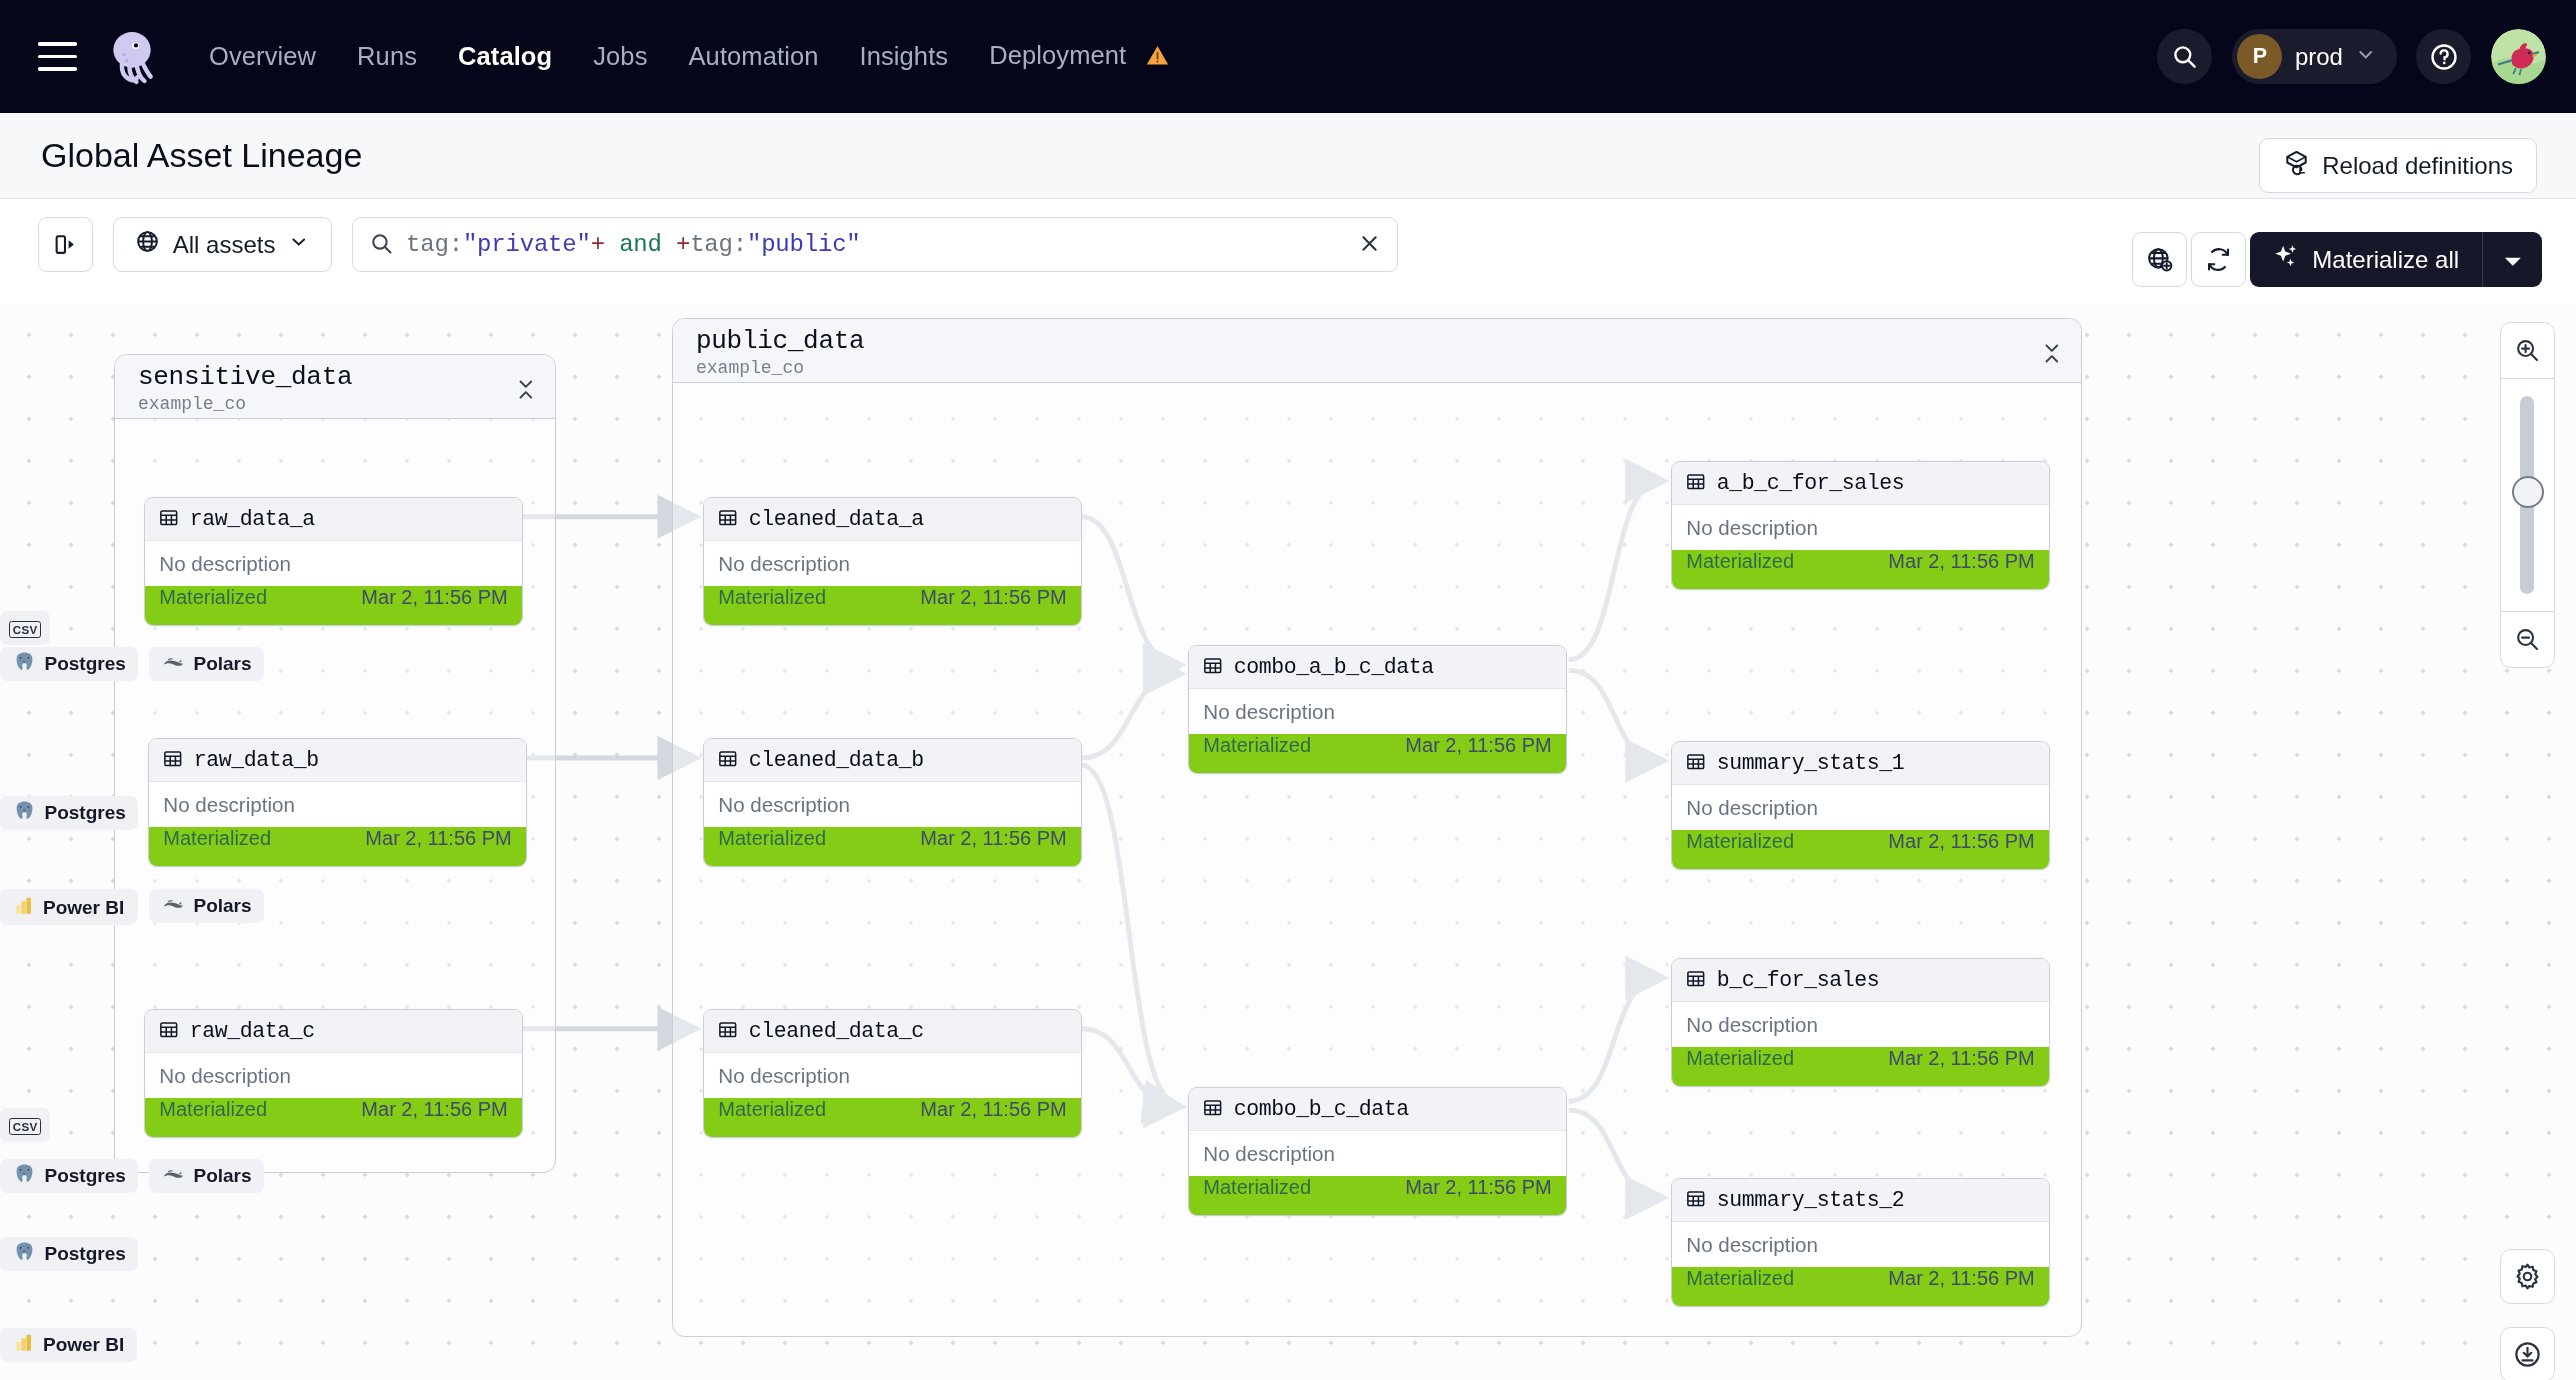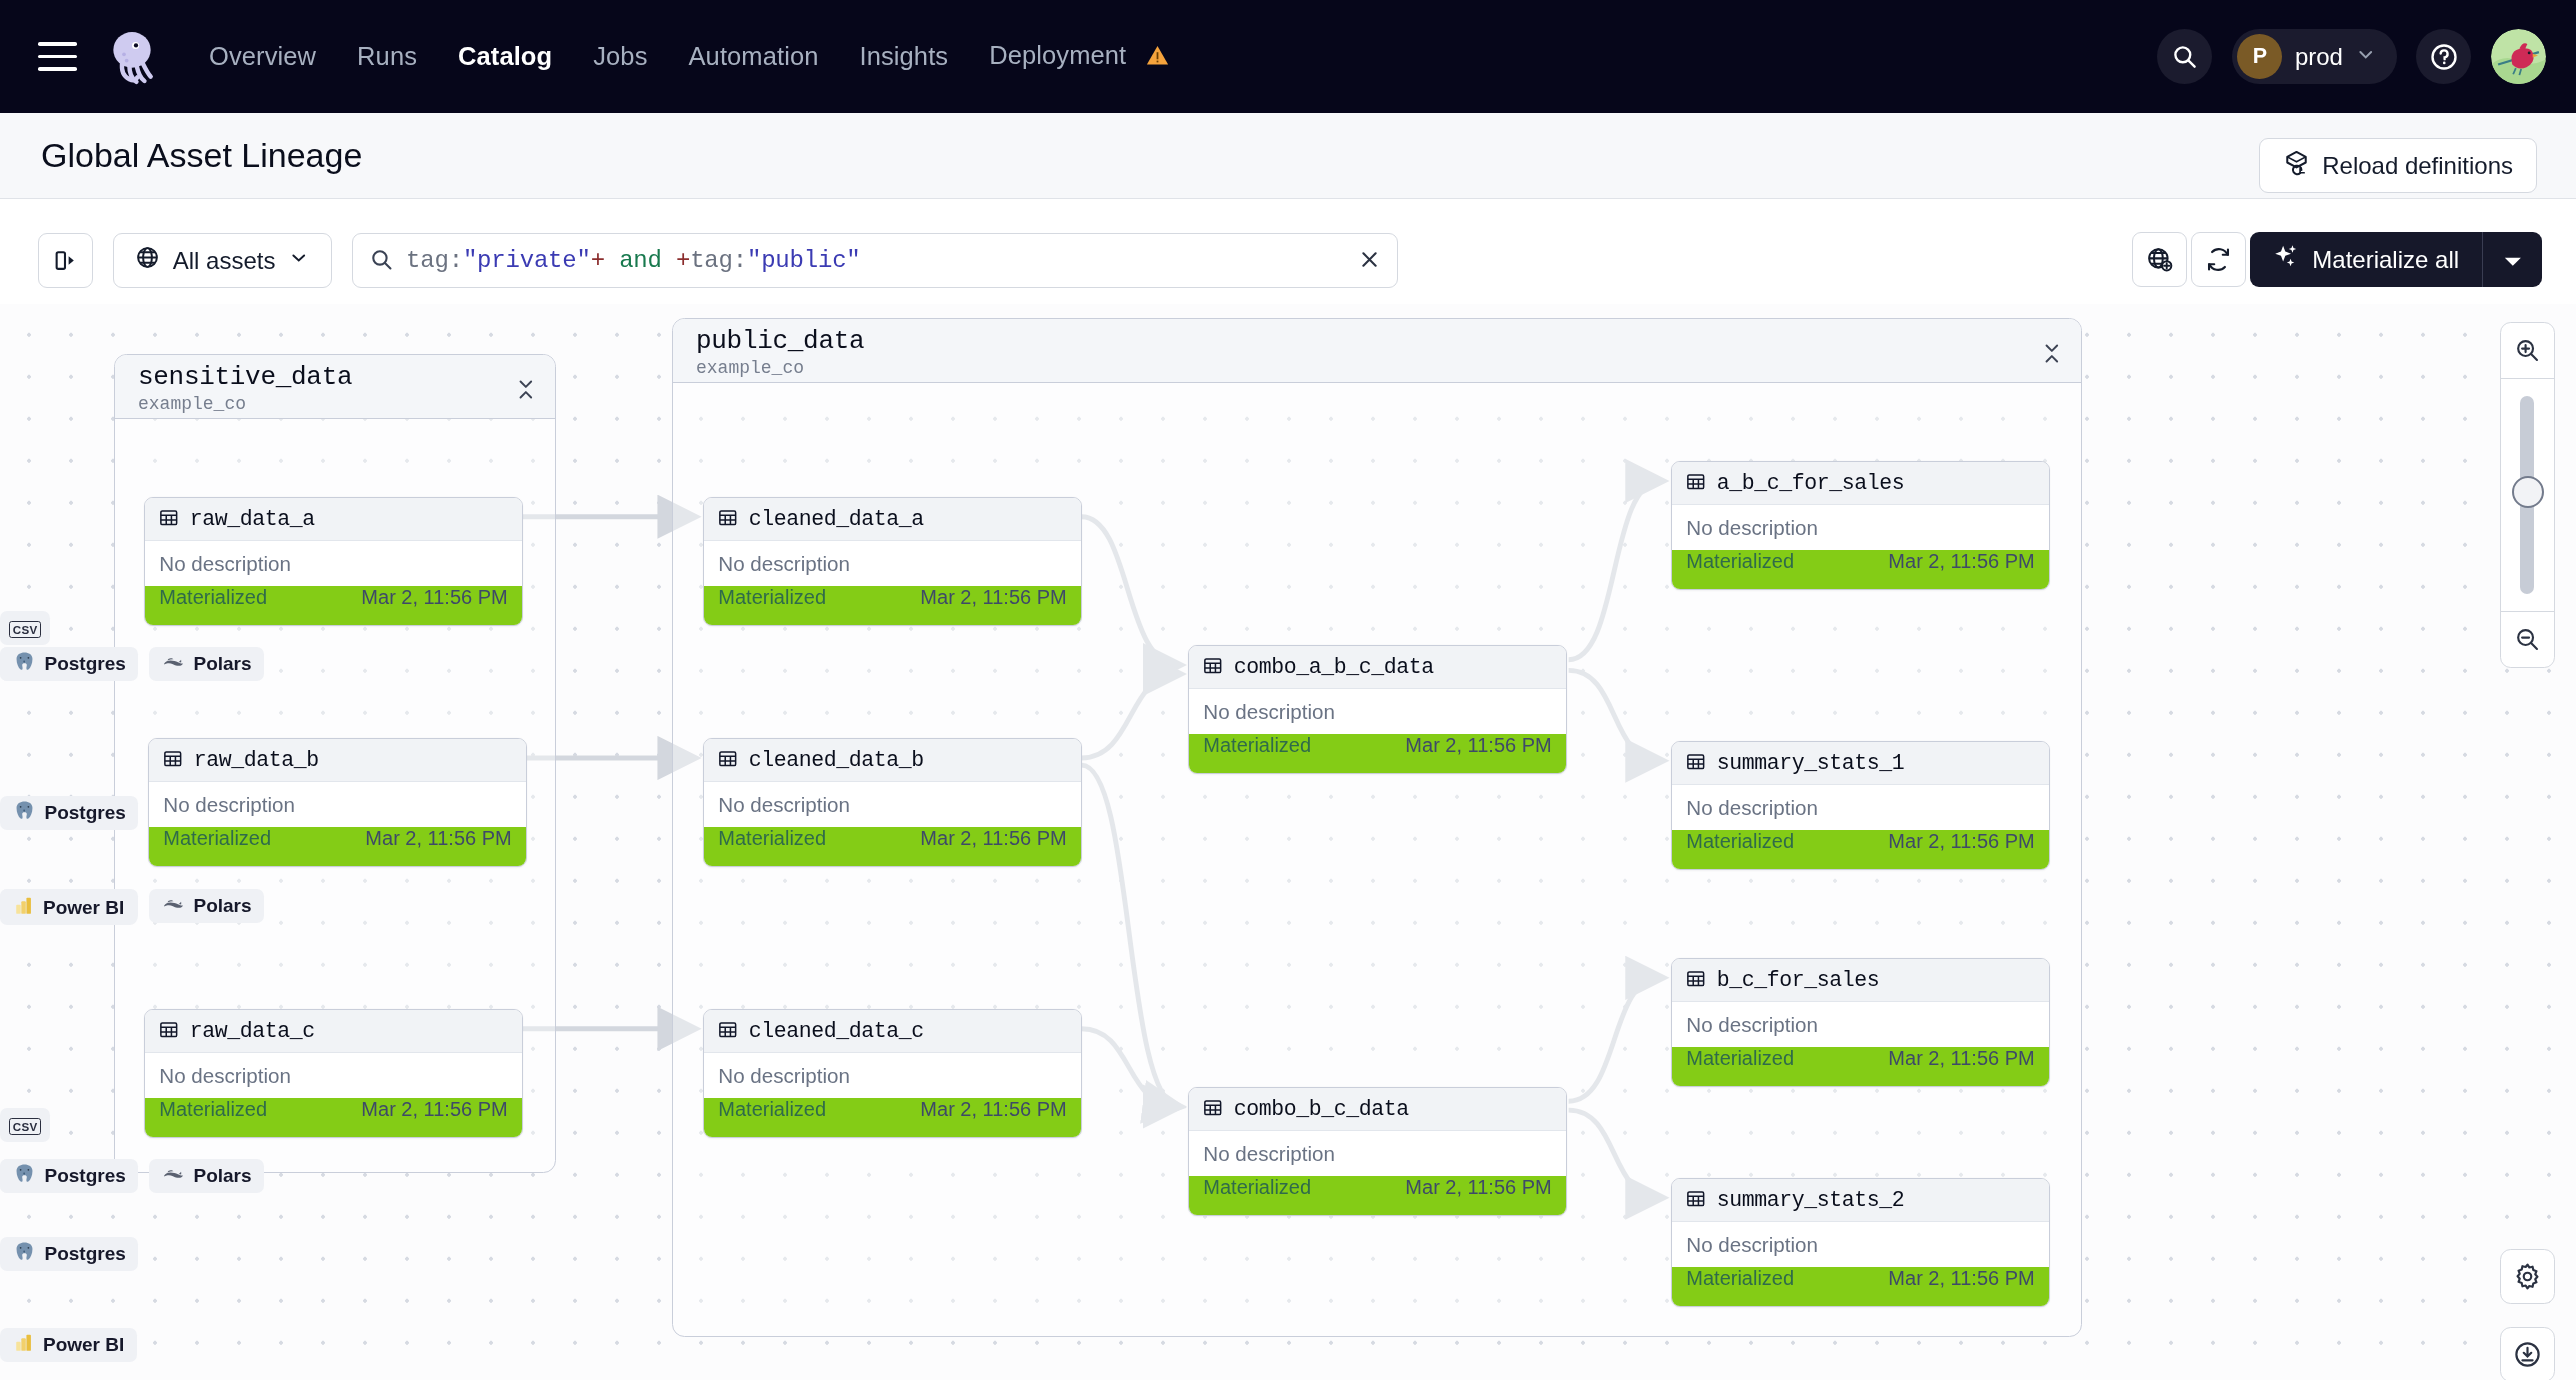--- a/index.html
+++ b/index.html
@@ -37,21 +37,21 @@
   
   #pagehead { position:absolute; left:0; top:113px; width:2576px; height:86px;
      background:#F7F8FA; border-bottom:0.9px solid #E0E3E8; display:flex; align-items:center; }
   #pagetitle { margin-left: 41px; font-size: 34px; color:#0A0E1C; }
   #reload-btn { position:absolute; right:39px; top:25px; height:55px; background:#fff;
      border:0.9px solid #D5D9E0; border-radius:9px; display:flex; align-items:center; gap:12.5px;
      padding: 0 23px; font-size:24px; color:#141B2B; cursor:pointer; }
 
   
   #toolbar { position:absolute; left:0; top:217px; width:2576px; height:87px; background:#fff;
-     display:flex; align-items:center; }
+     display:flex; align-items:flex-start; }
   .tb-icon-btn { width:55px; height:55px; border:0.9px solid #D5D9E0; border-radius:9px; background:#fff;
      display:flex; align-items:center; justify-content:center; cursor:pointer; }
   #collapse-btn { margin-left: 38px; }
   #all-assets { margin-left:19.7px; height:55px; border:0.9px solid #D5D9E0; border-radius:9px; background:#fff;
      display:flex; align-items:center; gap:12.5px; padding:0 21.5px; font-size:24px; color:#141B2B; cursor:pointer;}
   #searchbox { margin-left:19.7px; width:1046px; height:55px; border:0.9px solid #D5D9E0; border-radius:9px;
      background:#fff; display:flex; align-items:center; padding:0 16px; position:relative; cursor:text;}
   #searchbox .q { font-size:24px; letter-spacing:-0.2px; white-space:pre; margin-left:12.5px; }
   .tok-key { color:#6B7280; } .tok-str { color:#3B3BB3; } .tok-plus { color:#8B2D2D; } .tok-and { color:#18794E; }
   #search-clear { position:absolute; right:16px; top:50%; transform:translateY(-50%); cursor:pointer; }

